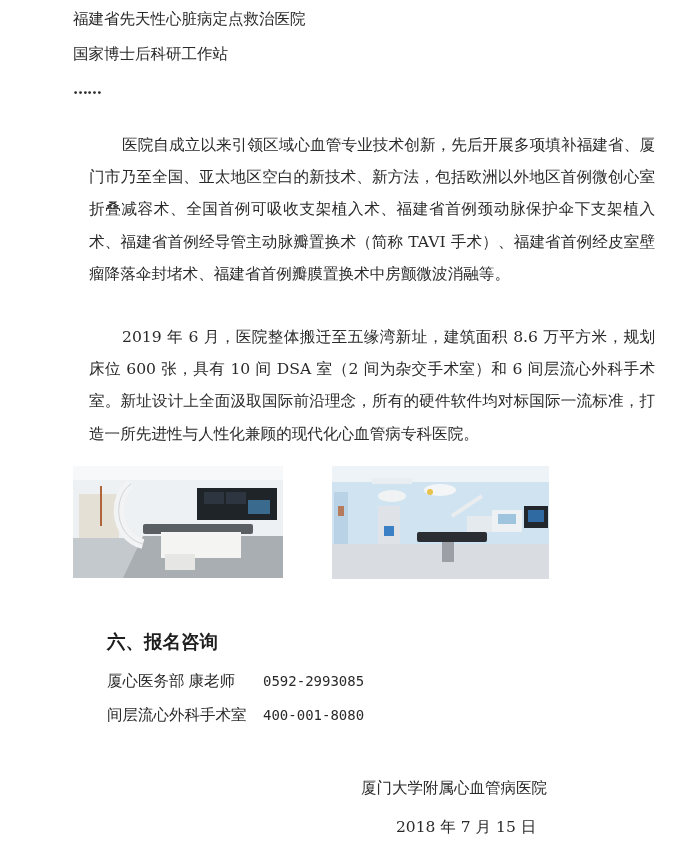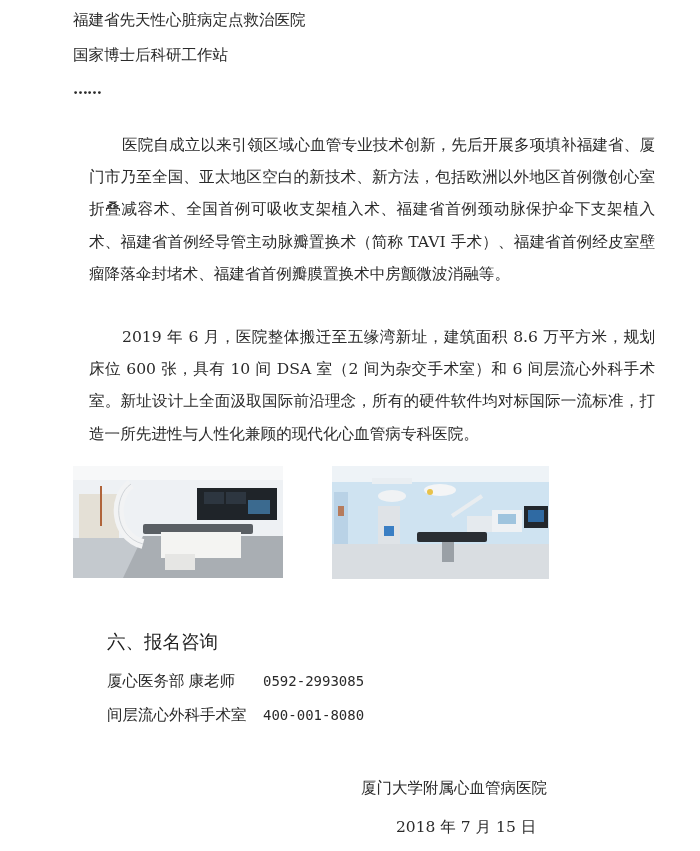--- a/index.html
+++ b/index.html
@@ -15,20 +15,21 @@
       font-family: "DejaVu Serif", "Liberation Serif", serif;
       color: #2a2a2a;
     }
     .line {
       position: absolute;
       left: 73px;
       font-size: 15.5px;
       line-height: 18px;
       white-space: nowrap;
       letter-spacing: 0px;
+      font-family: Liberation Mono, monospace;
     }
     .para {
       position: absolute;
       left: 73px;
       width: 566px;
       font-size: 15.6px;
       line-height: 32.2px;
       text-indent: 33px;
       text-align: justify;
       margin: 16px;
@@ -59,21 +60,21 @@
       width: 217px;
       height: 113px;
       background: linear-gradient(180deg, #c6def0 0%, #d6e8f5 40%, #dfe6ec 70%, #cfd6dc 100%);
     }
     .heading {
       position: absolute;
       left: 107px;
       top: 630px;
       font-family: "DejaVu Sans", "Liberation Sans", sans-serif;
       font-size: 18.5px;
-      font-weight: normal;
+      font-weight: bold;
       line-height: 24px;
       color: #1e1e1e;
       white-space: nowrap;
     }
     .contact-row {
       position: absolute;
       left: 107px;
       font-size: 15.5px;
       line-height: 18px;
       white-space: nowrap;

